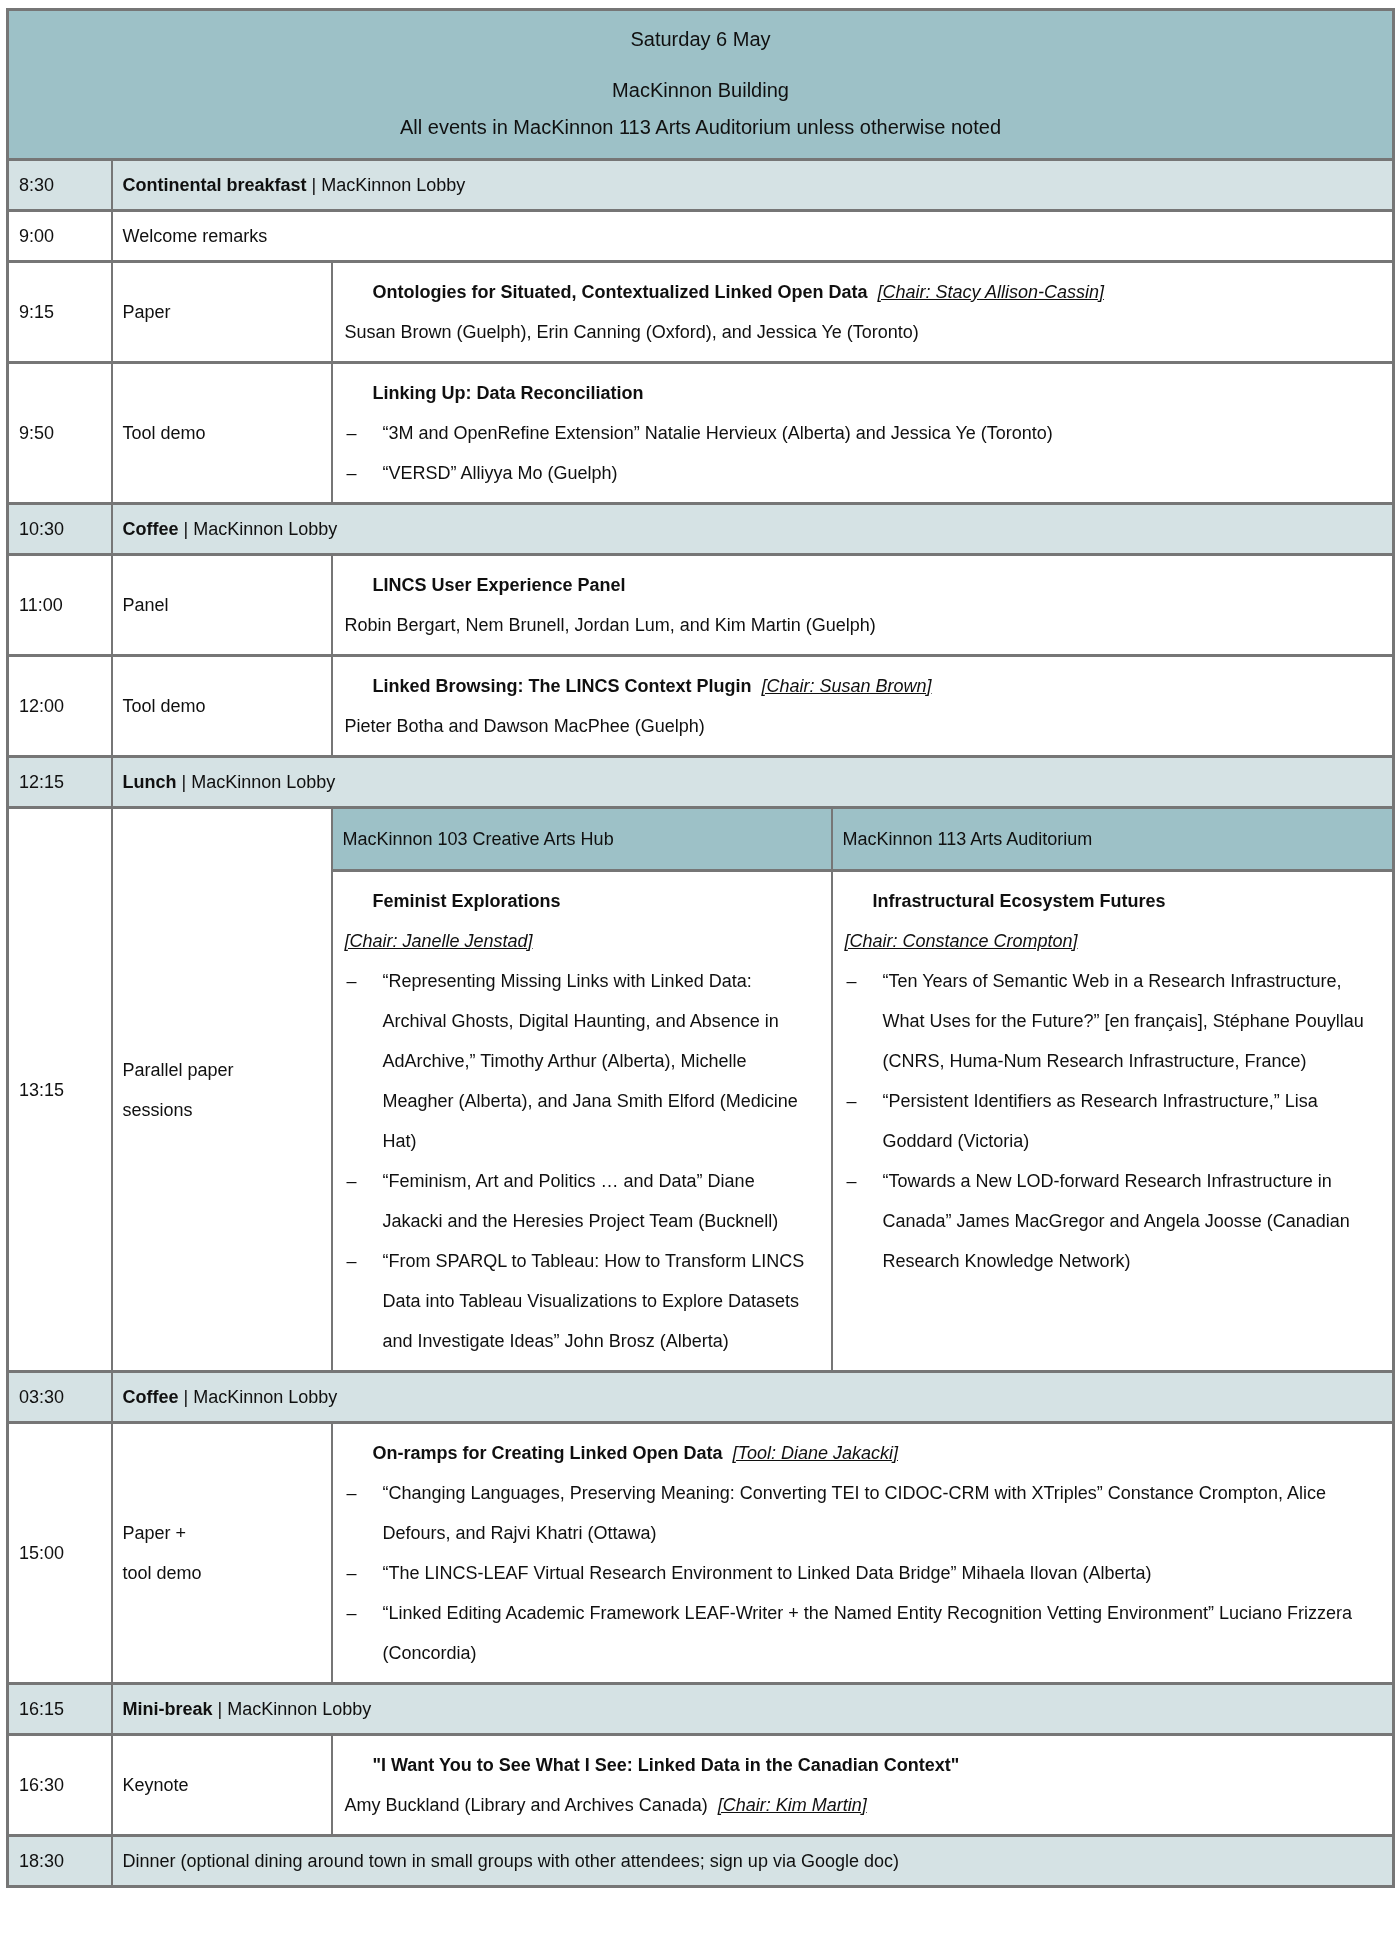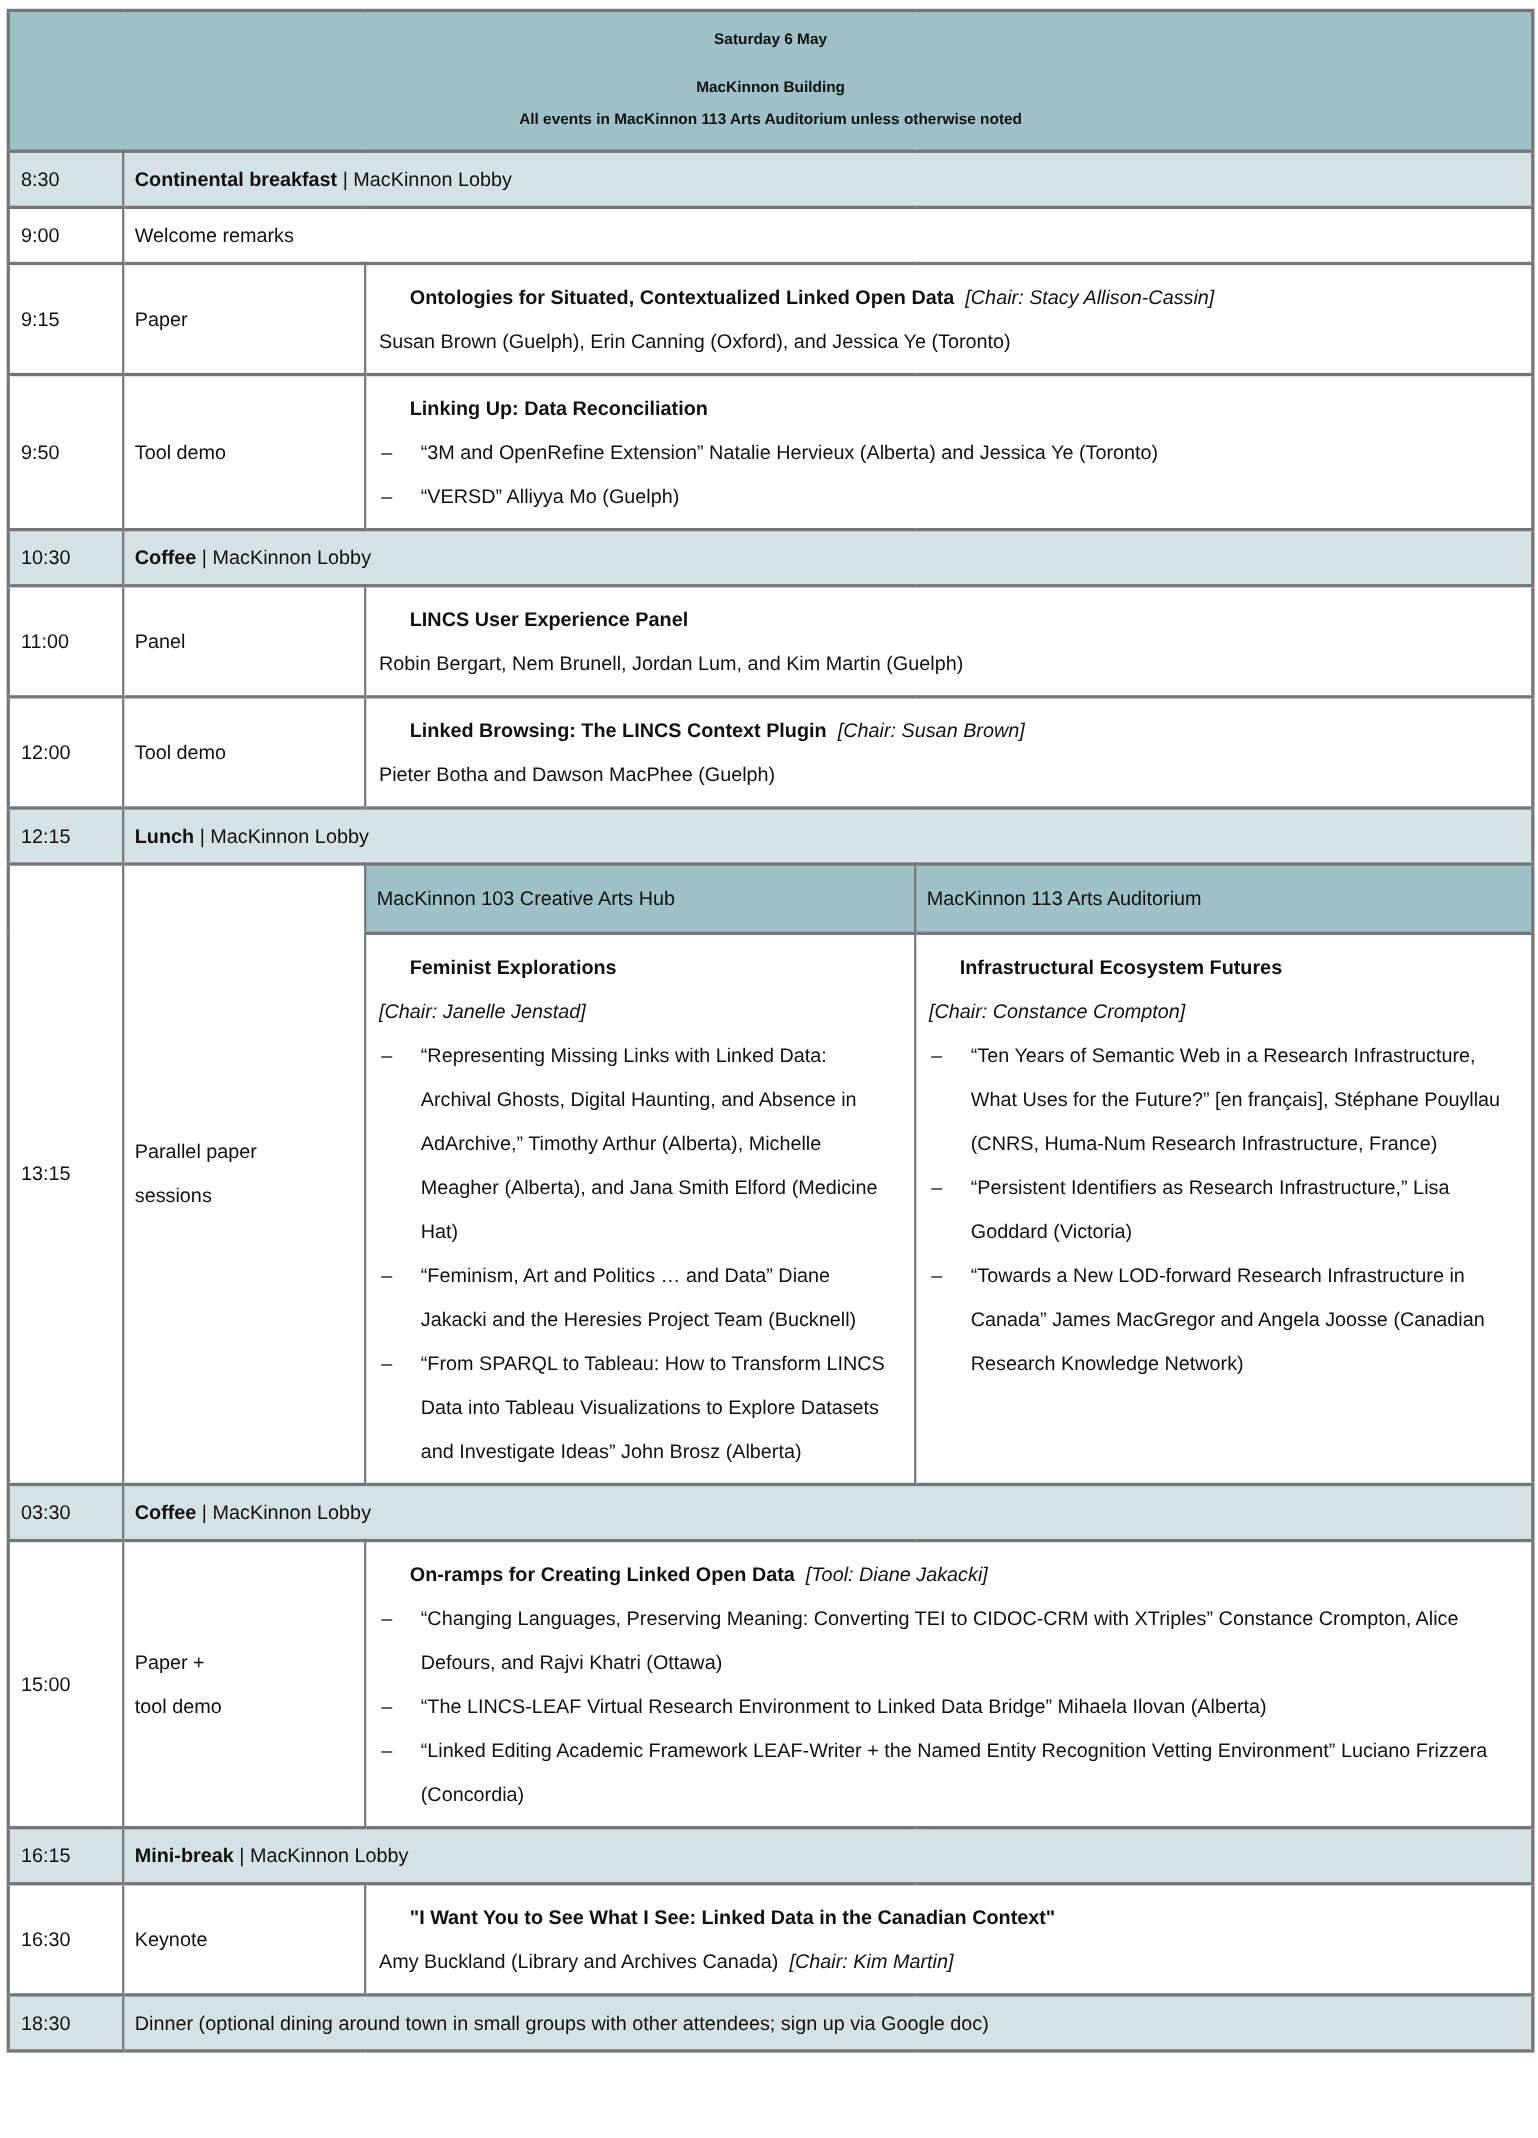--- a/index.html
+++ b/index.html
@@ -27,42 +27,42 @@
     border-bottom-width:3px;
     font-size:18px;
     line-height:40px;
     padding:2px 10px;
     vertical-align:middle;
     word-wrap:break-word;
   }
   th.banner{
     background:var(--teal);
     text-align:center;
-    font-weight:bold;
-    font-size:14px;
+    font-weight:normal;
+    font-size:20px;
     line-height:1.25;
     padding:16px 12px 18px 12px;
   }
   .banner .bline{margin:0;}
   .banner .b2{margin-top:26px;}
   .banner .b3{margin-top:12px;}
   tr.shaded td{background:var(--teal-light);}
   td.time-cell{padding-left:10px;}
   tr.break-row td{height:44px;}
   td.type-cell{white-space:pre-line;}
   td.detail-cell{vertical-align:top;padding:9px 12px;}
   td.room-header-cell{
     background:var(--teal);
     font-weight:normal;
     height:56px;
   }
   td.parallel-cell{vertical-align:top;padding:9px 12px;}
   .line{margin:0;}
   .session-title{font-weight:bold;margin-left:28px;}
-  .chair-label{font-style:italic;font-weight:normal;}
+  .chair-label{font-style:italic;font-weight:normal;text-decoration:underline;}
   .bullet{display:flex;align-items:flex-start;}
   .bullet .dash{flex:0 0 36px;padding-left:2px;}
   .bullet .btext{flex:1 1 auto;}
 </style>
 </head>
 <body>
 
 <div class="page">
   <table class="schedule">
     <colgroup>

